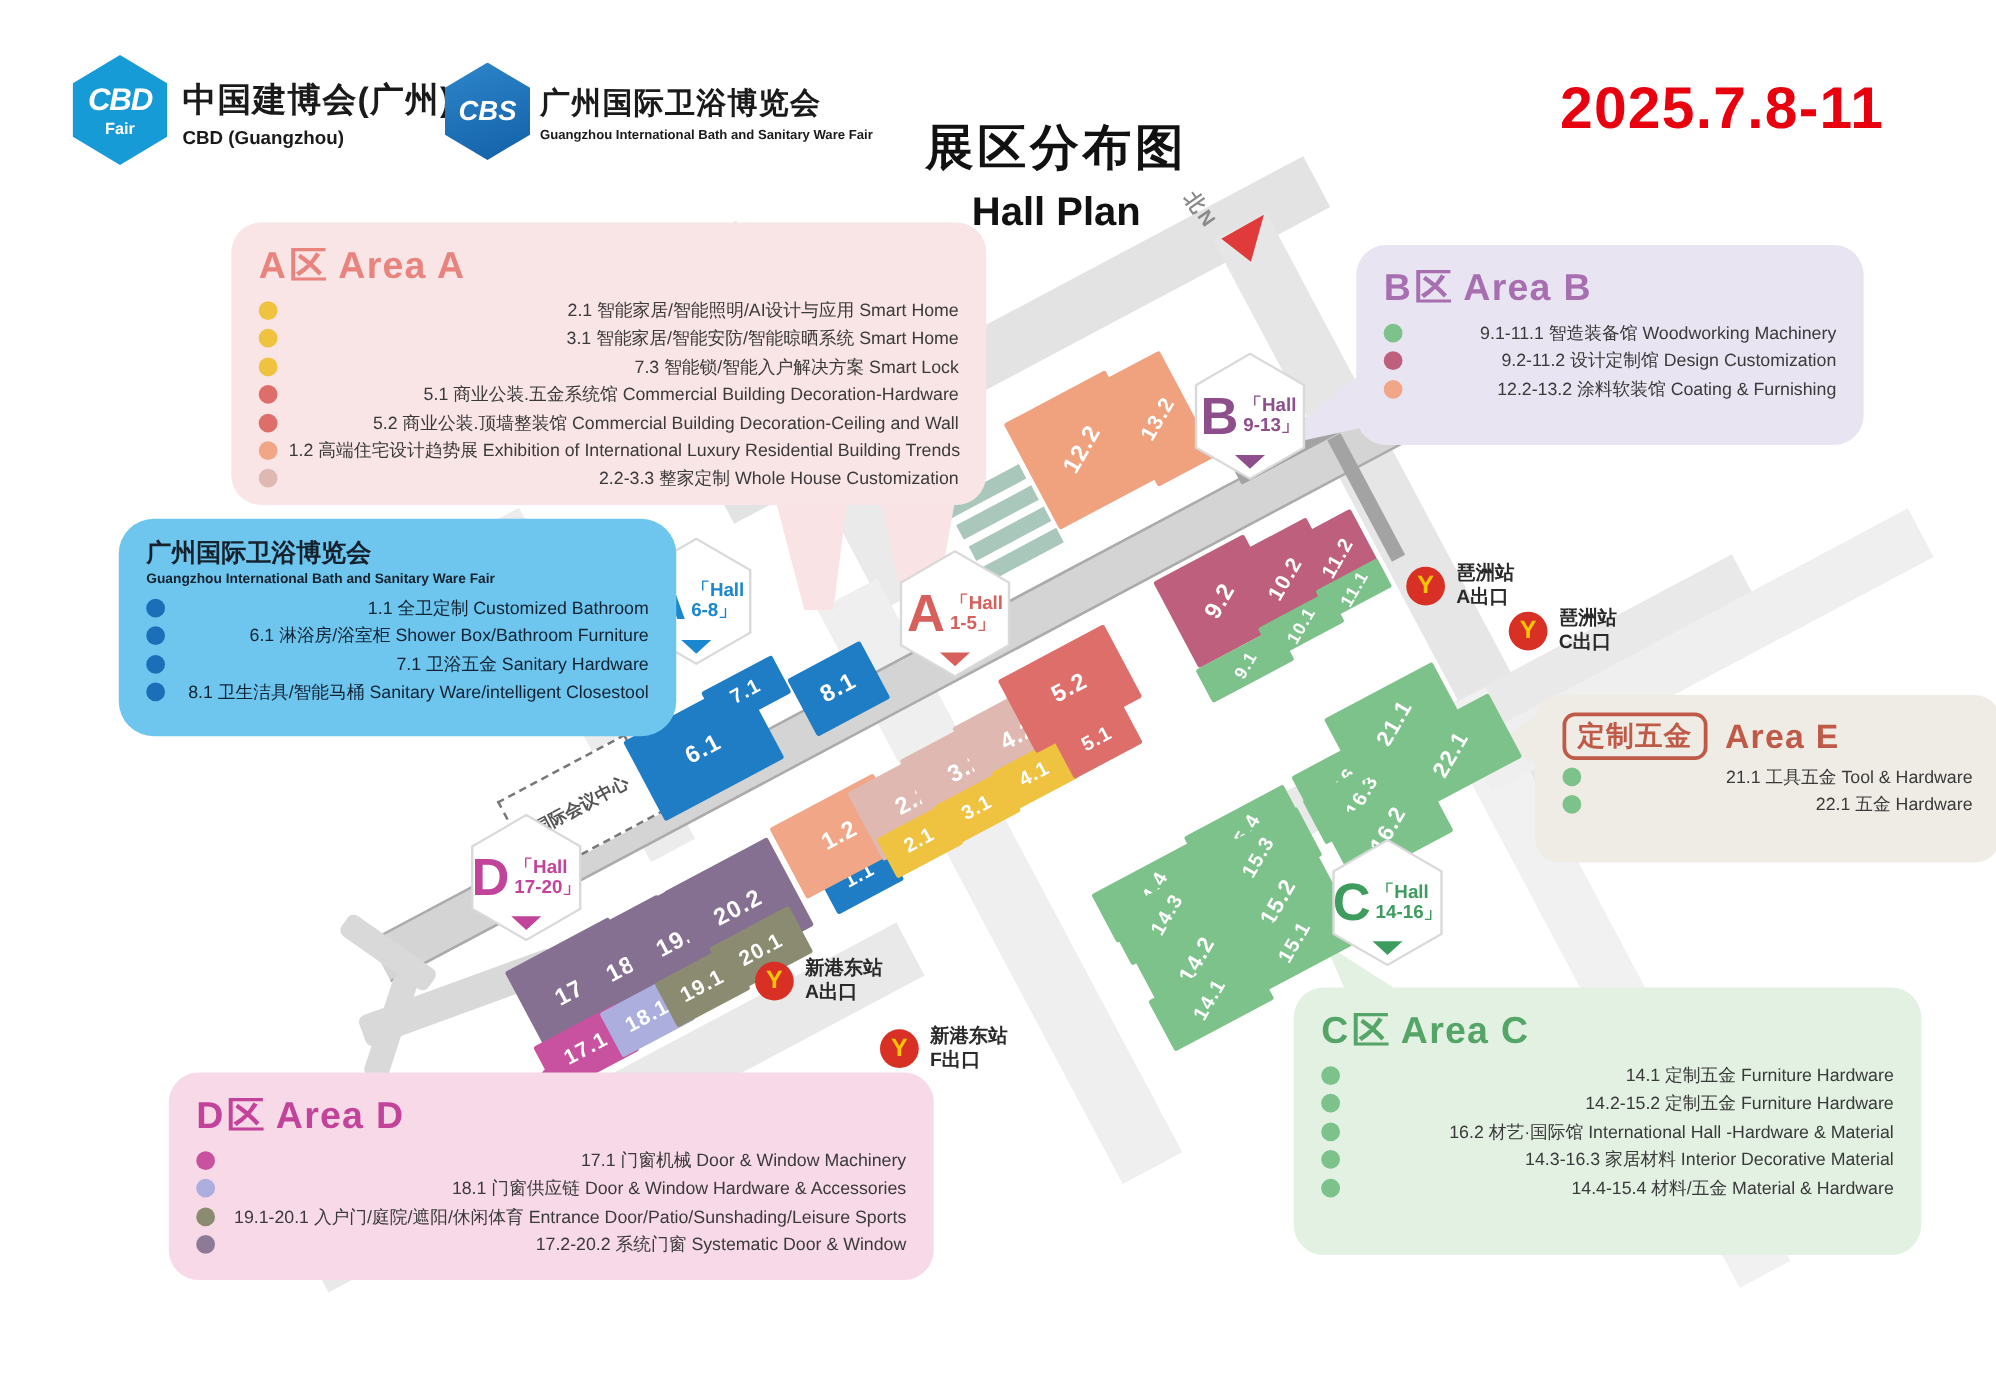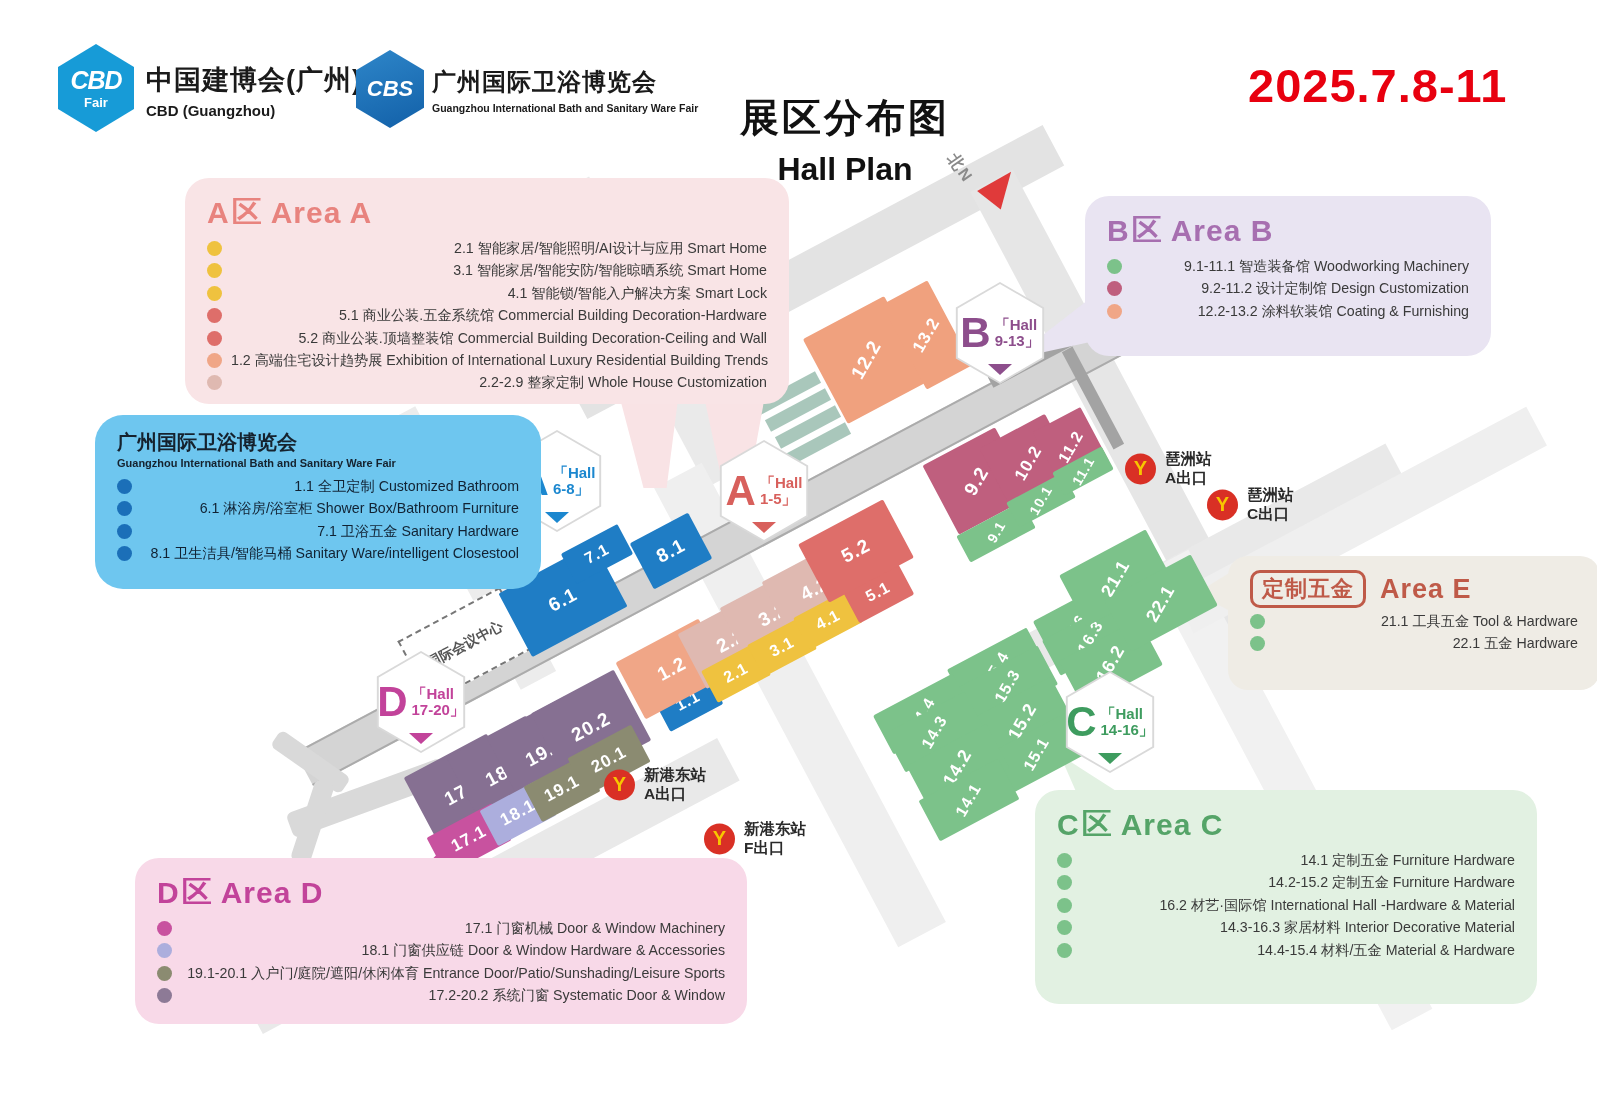--- a/index.html
+++ b/index.html
@@ -362,37 +362,37 @@
         <div class="leg-item">
           <span class="leg-dot" style="background: rgb(239, 194, 63);"></span>
           <span class="leg-txt">2.1 智能家居/智能照明/AI设计与应用 Smart Home</span>
         </div>
         <div class="leg-item">
           <span class="leg-dot" style="background: rgb(239, 194, 63);"></span>
           <span class="leg-txt">3.1 智能家居/智能安防/智能晾晒系统 Smart Home</span>
         </div>
         <div class="leg-item">
           <span class="leg-dot" style="background: rgb(239, 194, 63);"></span>
-          <span class="leg-txt">4.1 智能锁/智能入户解决方案 Smart Lock</span>
+          <span class="leg-txt">7.3 智能锁/智能入户解决方案 Smart Lock</span>
         </div>
         <div class="leg-item">
           <span class="leg-dot" style="background: rgb(222, 110, 106);"></span>
           <span class="leg-txt">5.1 商业公装.五金系统馆 Commercial Building Decoration-Hardware</span>
         </div>
         <div class="leg-item">
           <span class="leg-dot" style="background: rgb(222, 110, 106);"></span>
           <span class="leg-txt">5.2 商业公装.顶墙整装馆 Commercial Building Decoration-Ceiling and Wall</span>
         </div>
         <div class="leg-item">
           <span class="leg-dot" style="background: rgb(240, 166, 135);"></span>
           <span class="leg-txt">1.2 高端住宅设计趋势展 Exhibition of International Luxury Residential Building Trends</span>
         </div>
         <div class="leg-item">
           <span class="leg-dot" style="background: rgb(223, 185, 177);"></span>
-          <span class="leg-txt">2.2-2.9 整家定制 Whole House Customization</span>
+          <span class="leg-txt">2.2-3.3 整家定制 Whole House Customization</span>
         </div>
       </div>
   </div>
 
   <div id="box-b" class="leg-box">
     <div class="leg-title t-b">
       <span>B</span>
       <span class="qu">区</span>
       <span>Area B</span>
     </div>

